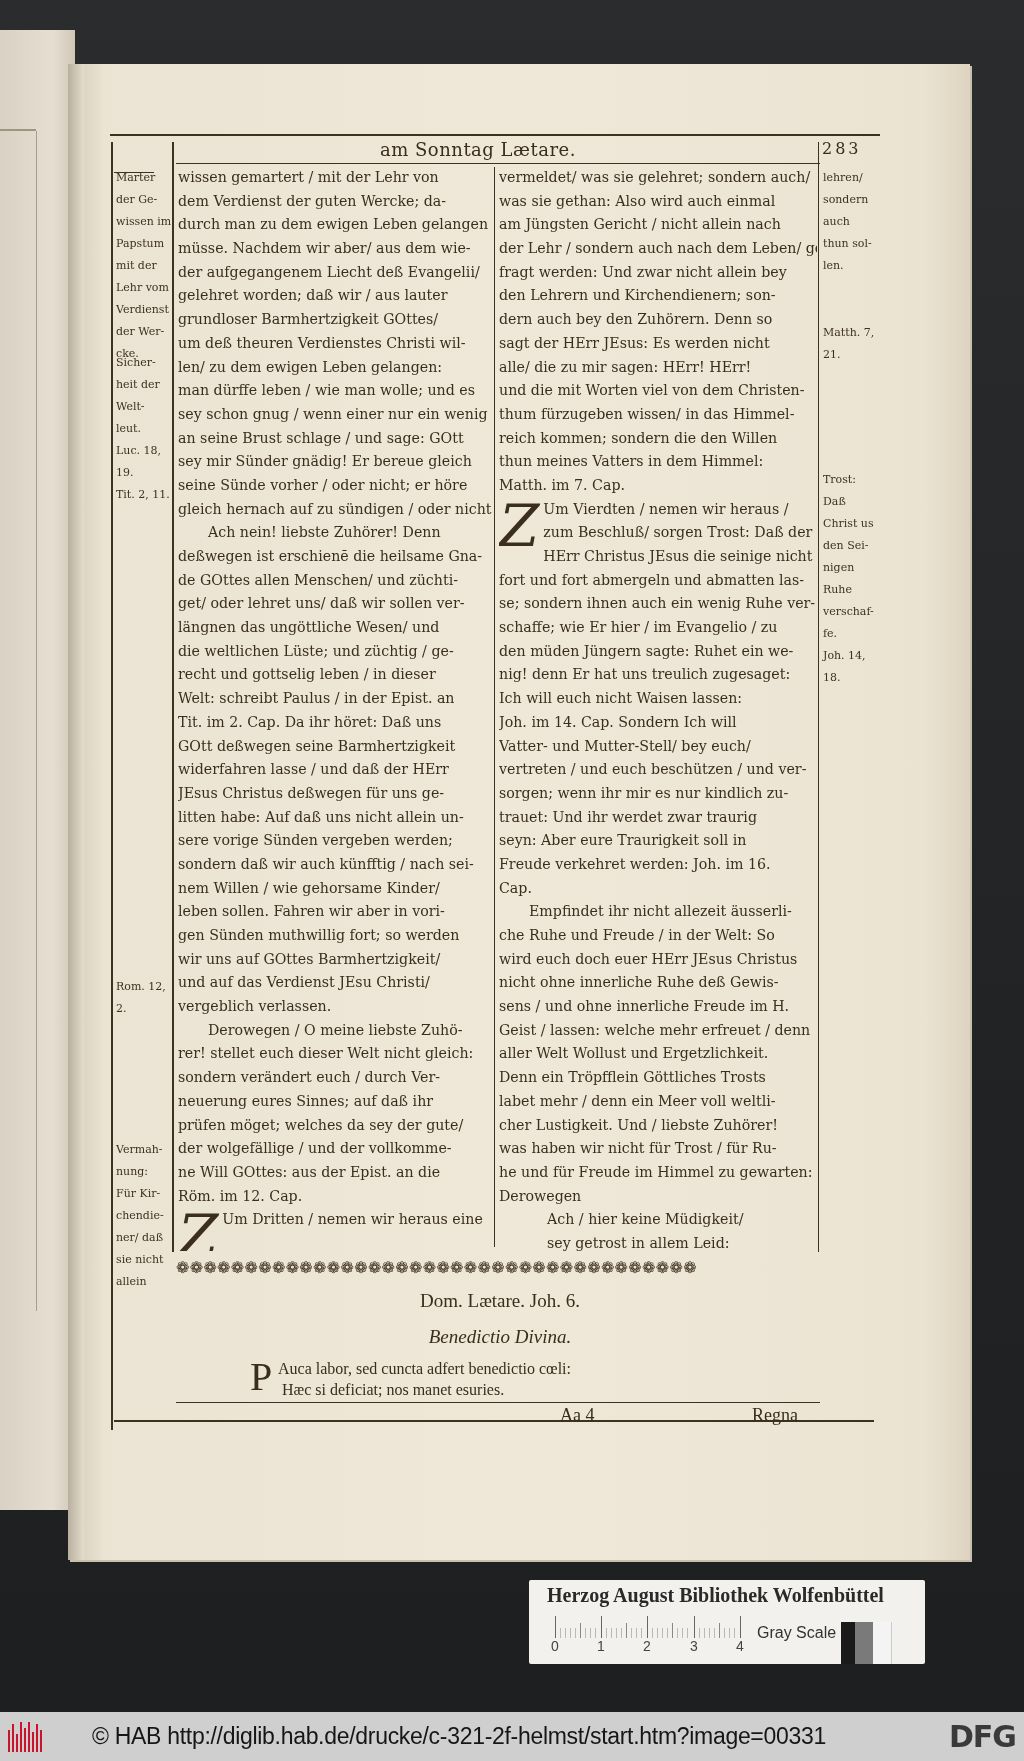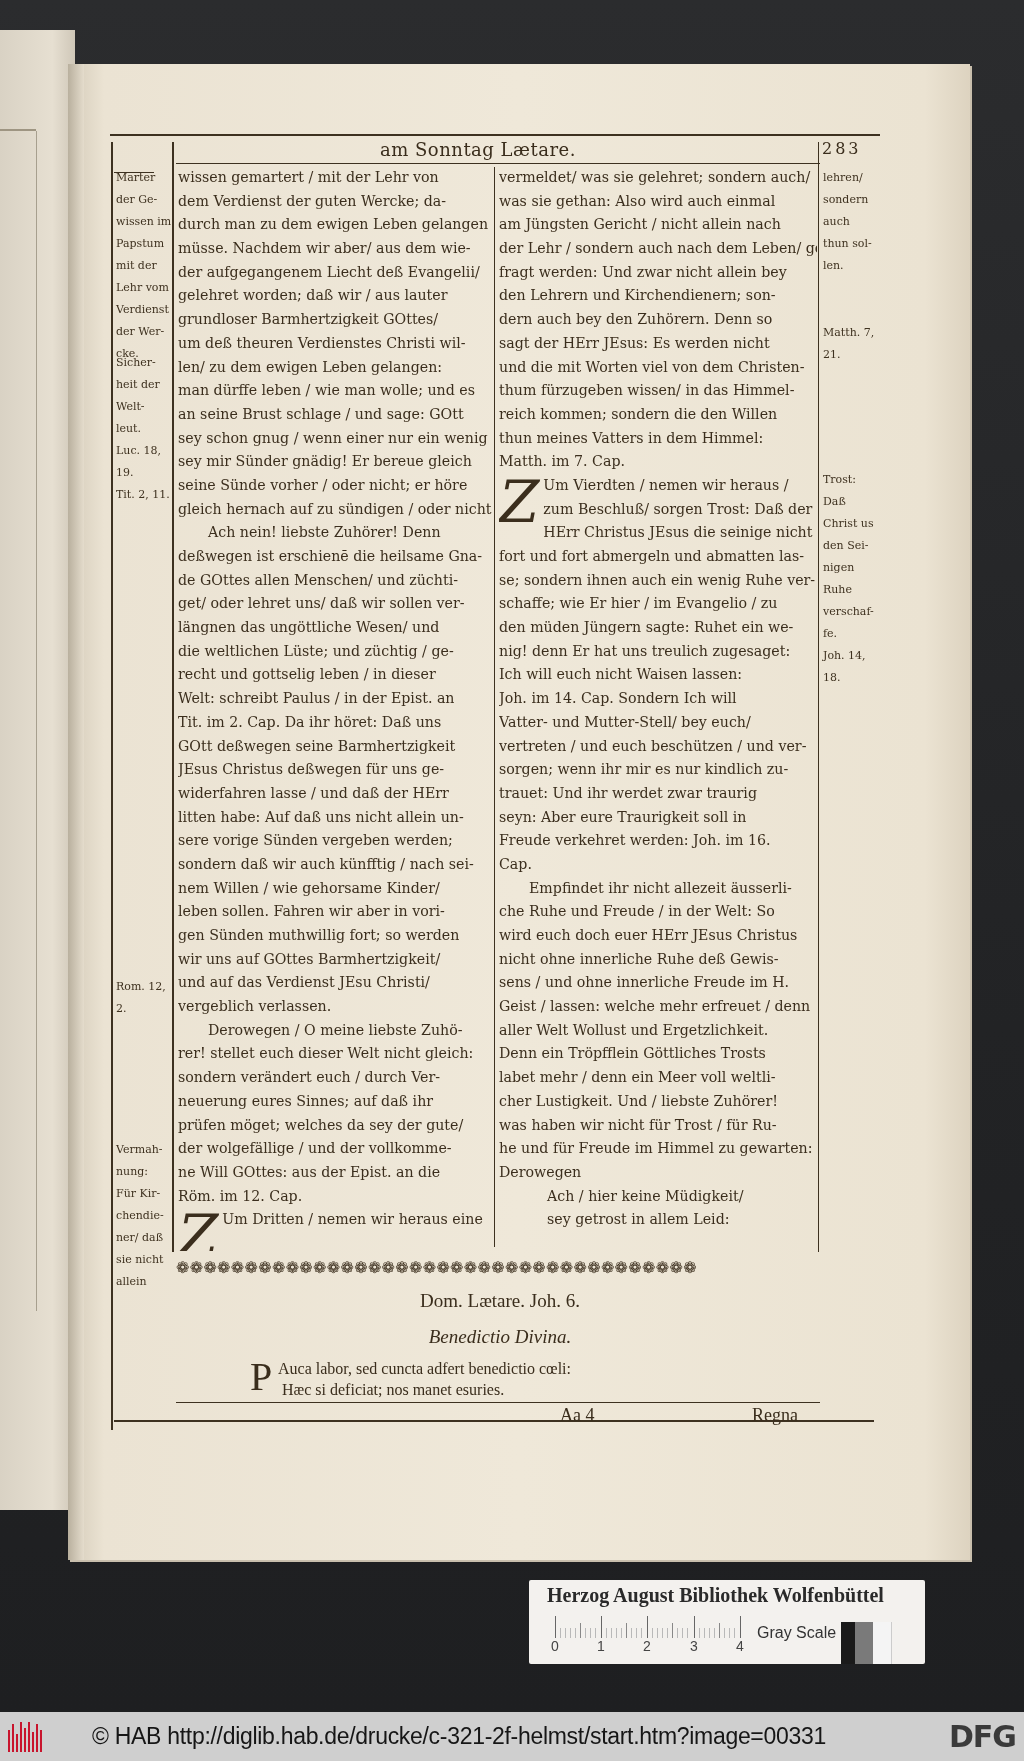--- a/index.html
+++ b/index.html
@@ -164,37 +164,37 @@
   <span class="line">wissen gemartert / mit der Lehr von</span>
   <span class="line">dem Verdienst der guten Wercke; da-</span>
   <span class="line">durch man zu dem ewigen Leben gelangen</span>
   <span class="line">müsse. Nachdem wir aber/ aus dem wie-</span>
   <span class="line">der aufgegangenem Liecht deß Evangelii/</span>
   <span class="line">gelehret worden; daß wir / aus lauter</span>
   <span class="line">grundloser Barmhertzigkeit GOttes/</span>
   <span class="line">um deß theuren Verdienstes Christi wil-</span>
   <span class="line">len/ zu dem ewigen Leben gelangen:</span>
   <span class="line">man dürffe leben / wie man wolle; und es</span>
+  <span class="line">sey schon gnug / wenn einer nur ein wenig</span>
   <span class="line">an seine Brust schlage / und sage: GOtt</span>
-  <span class="line">sey schon gnug / wenn einer nur ein wenig</span>
   <span class="line">sey mir Sünder gnädig! Er bereue gleich</span>
   <span class="line">seine Sünde vorher / oder nicht; er höre</span>
   <span class="line">gleich hernach auf zu sündigen / oder nicht.</span>
   <span class="line indent">Ach nein! liebste Zuhörer! Denn</span>
   <span class="line">deßwegen ist erschienē die heilsame Gna-</span>
   <span class="line">de GOttes allen Menschen/ und züchti-</span>
   <span class="line">get/ oder lehret uns/ daß wir sollen ver-</span>
   <span class="line">längnen das ungöttliche Wesen/ und</span>
   <span class="line">die weltlichen Lüste; und züchtig / ge-</span>
   <span class="line">recht und gottselig leben / in dieser</span>
   <span class="line">Welt: schreibt Paulus / in der Epist. an</span>
   <span class="line">Tit. im 2. Cap. Da ihr höret: Daß uns</span>
   <span class="line">GOtt deßwegen seine Barmhertzigkeit</span>
+  <span class="line">widerfahren lasse / und daß der HErr</span>
   <span class="line">JEsus Christus deßwegen für uns ge-</span>
-  <span class="line">widerfahren lasse / und daß der HErr</span>
   <span class="line">litten habe: Auf daß uns nicht allein un-</span>
   <span class="line">sere vorige Sünden vergeben werden;</span>
   <span class="line">sondern daß wir auch künfftig / nach sei-</span>
   <span class="line">nem Willen / wie gehorsame Kinder/</span>
   <span class="line">leben sollen. Fahren wir aber in vori-</span>
   <span class="line">gen Sünden muthwillig fort; so werden</span>
   <span class="line">wir uns auf GOttes Barmhertzigkeit/</span>
   <span class="line">und auf das Verdienst JEsu Christi/</span>
   <span class="line">vergeblich verlassen.</span>
   <span class="line indent">Derowegen / O meine liebste Zuhö-</span>
@@ -215,20 +215,21 @@
 
 <div class="col" style="left:499px;top:166px;width:318px;height:1085px;">
   <span class="line">vermeldet/ was sie gelehret; sondern auch/</span>
   <span class="line">was sie gethan: Also wird auch einmal</span>
   <span class="line">am Jüngsten Gericht / nicht allein nach</span>
   <span class="line">der Lehr / sondern auch nach dem Leben/ ge-</span>
   <span class="line">fragt werden: Und zwar nicht allein bey</span>
   <span class="line">den Lehrern und Kirchendienern; son-</span>
   <span class="line">dern auch bey den Zuhörern. Denn so</span>
   <span class="line">sagt der HErr JEsus: Es werden nicht</span>
+  <span class="line">alle/ die zu mir sagen: HErr! HErr!</span>
   <span class="line">und die mit Worten viel von dem Christen-</span>
   <span class="line">thum fürzugeben wissen/ in das Himmel-</span>
   <span class="line">reich kommen; sondern die den Willen</span>
   <span class="line">thun meines Vatters in dem Himmel:</span>
   <span class="line">Matth. im 7. Cap.</span>
   <div>
     <span class="dropcap">Z</span>
     <span class="line">Um Vierdten / nemen wir heraus /</span>
     <span class="line">zum Beschluß/ sorgen Trost: Daß der</span>
     <span class="line">HErr Christus JEsus die seinige nicht</span>

